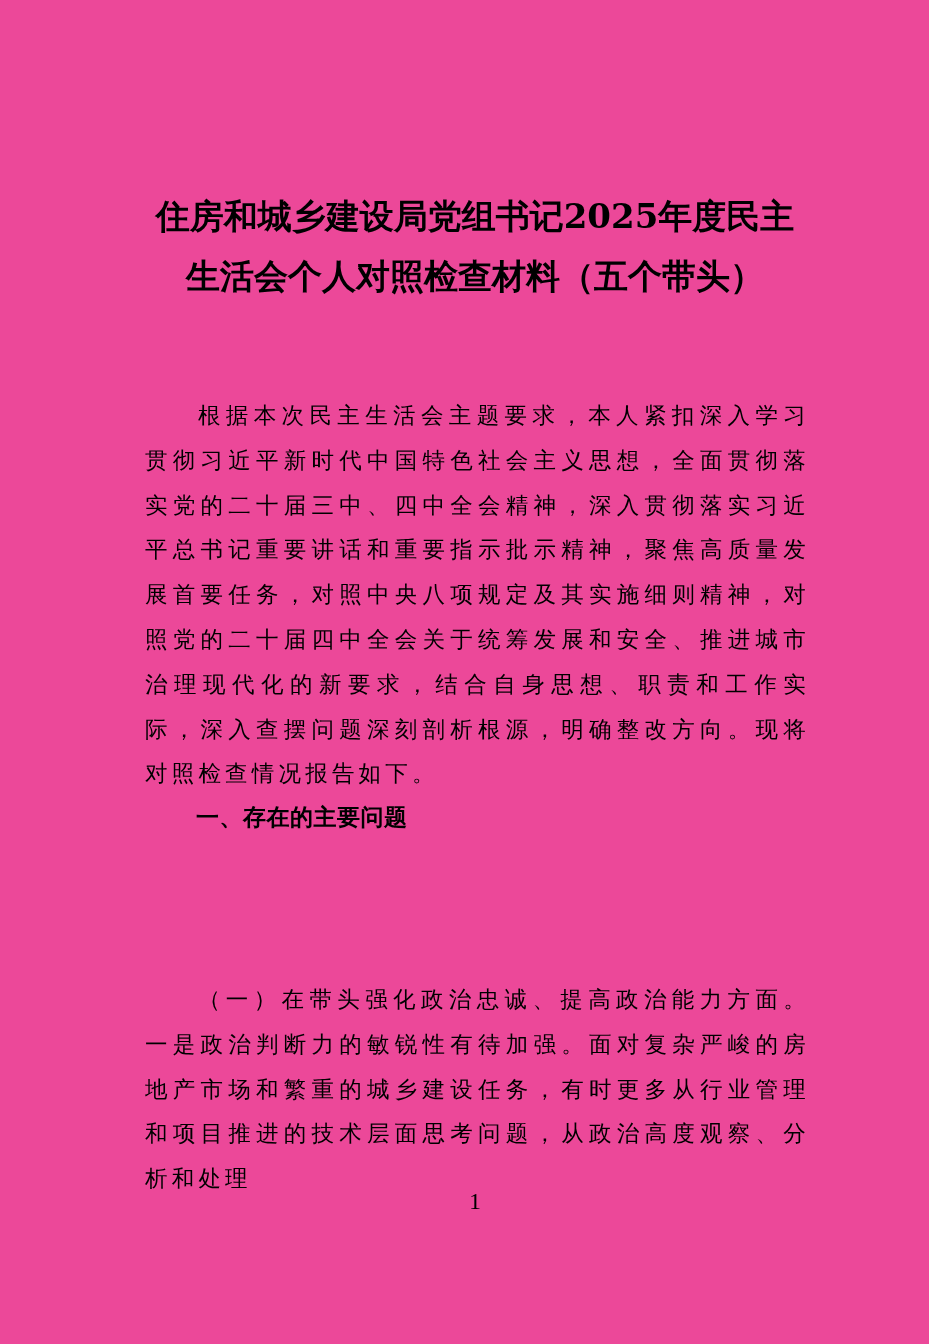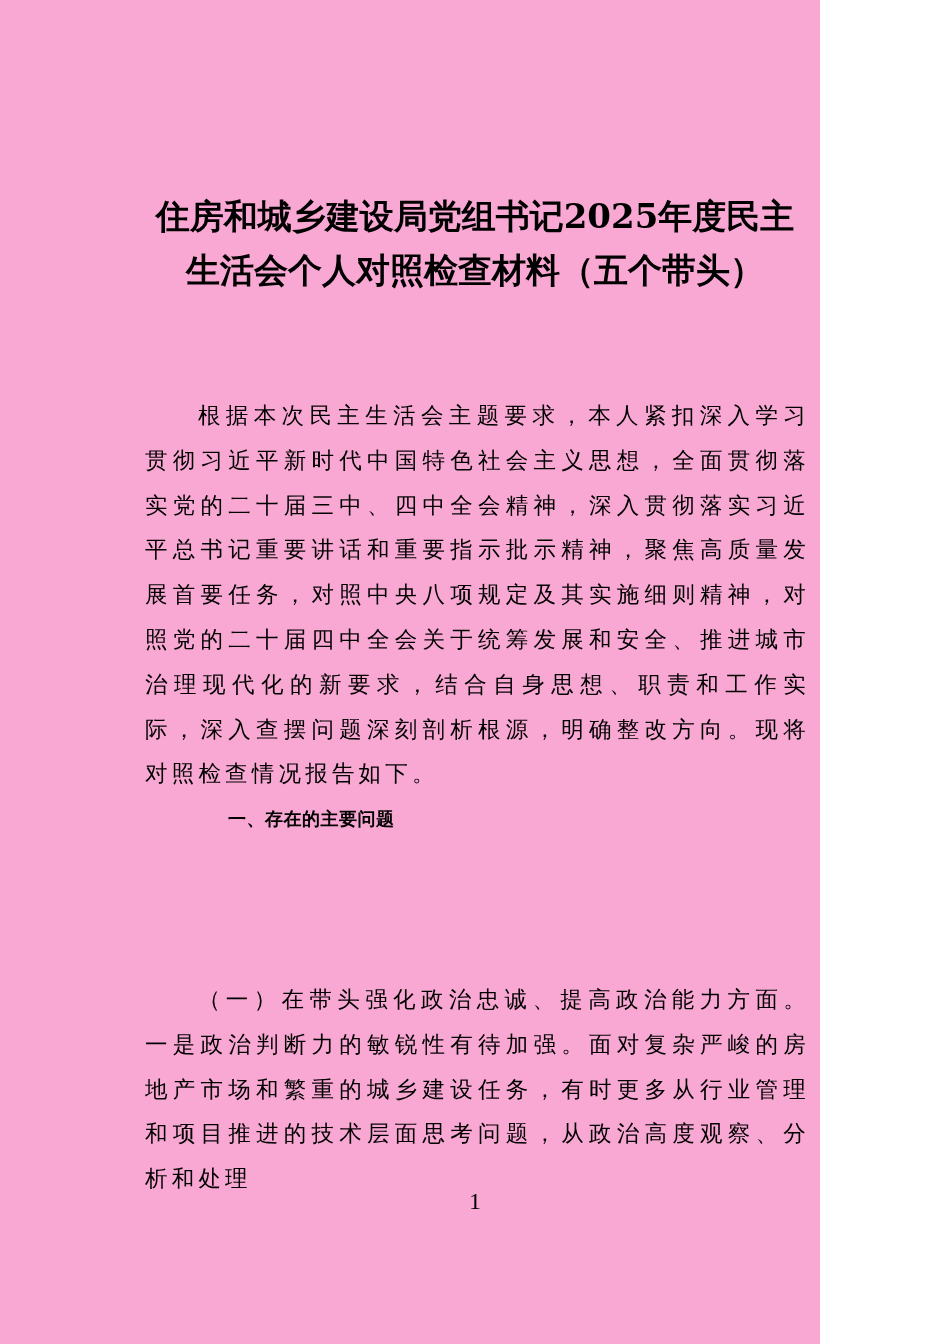--- a/index.html
+++ b/index.html
@@ -1,39 +1,39 @@
 <!DOCTYPE html>
 <html><head>
 <meta charset="utf-8">
 <style>
   html, body { margin: 0; padding: 0; background: #ffffff; }
   body {
     width: 950px; height: 1344px; position: relative; overflow: hidden;
     color: #000;
     font-family: "DejaVu Serif", "Liberation Serif", serif;
   }
-  .page { position: absolute; left: 0; top: 0; width: 820px; height: 1344px; background: #f9a8d4; }
+  .page { position: absolute; left: 0; top: 0; width: 929px; height: 1344px; background: #ec4899; }
   .title {
     position: absolute; left: 130px; width: 690px; text-align: center;
     font-family: "DejaVu Serif", "Liberation Serif", serif;
     font-weight: bold; font-size: 34px; letter-spacing: 0px; line-height: 40px;
   }
   .title.l1 { top: 196px; }
-  .title.l2 { top: 250px; }
+  .title.l2 { top: 256px; }
   .body {
     position: absolute; left: 145px; width: 665px;
     font-family: "DejaVu Sans", "Liberation Sans", sans-serif;
     font-size: 22.5px; line-height: 44.8px; letter-spacing: 4.2px;
     text-align: justify; text-align-last: left;
   }
   .p1 { top: 393px; text-indent: 53px; }
   .h1 {
     position: absolute; left: 196px; top: 797px;
-    font-family: Liberation Sans, sans-serif;
-    font-size: 18px; line-height: 44px; font-weight: bold; letter-spacing: 0.5px; margin-left: 32px;
+    font-family: Liberation Mono, monospace;
+    font-size: 23px; line-height: 44px; font-weight: bold; letter-spacing: 0.5px;
   }
   .p2 { top: 841px; text-indent: 53px; }
   .p3 { top: 977px; text-indent: 53px; }
   .p3 .lead { font-weight: normal; }
   .page-number {
     position: absolute; left: 0; width: 950px; top: 1188px; text-align: center;
     font-family: "Liberation Serif", "DejaVu Serif", serif; font-size: 24px;
   }
 </style>
 </head>

